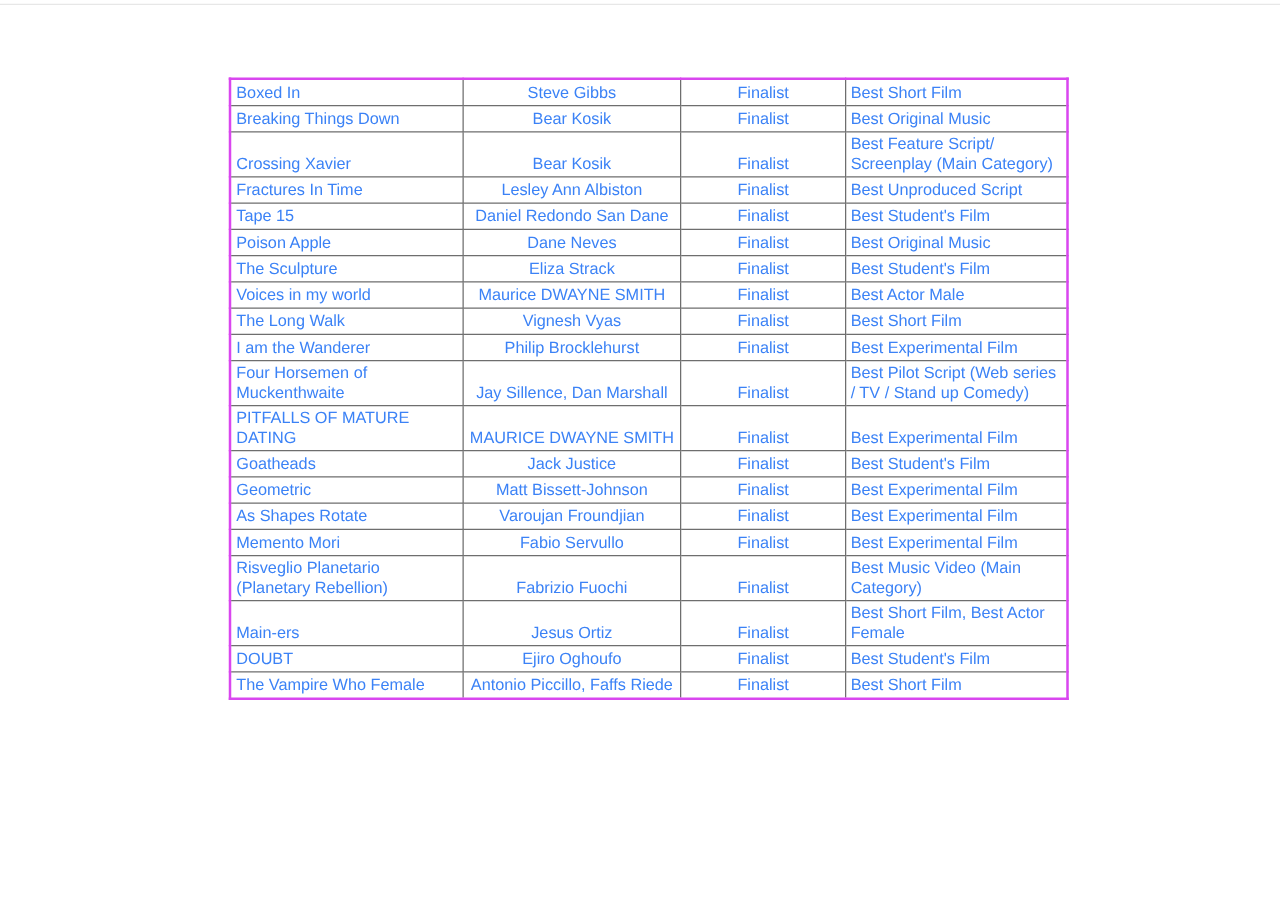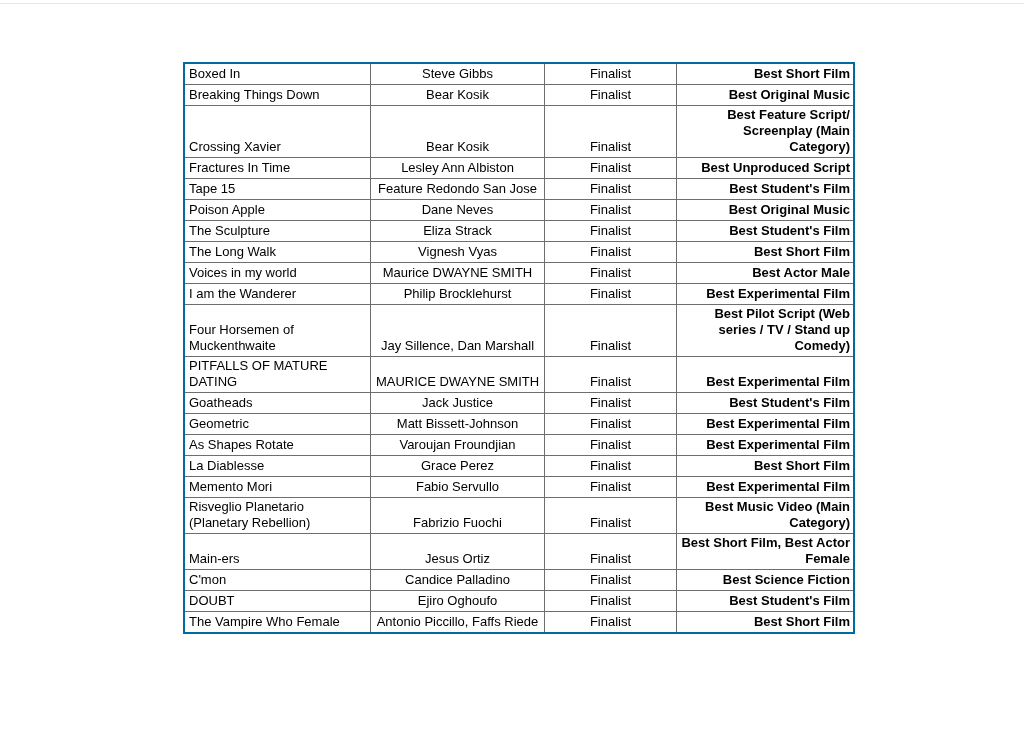--- a/index.html
+++ b/index.html
@@ -26,36 +26,36 @@
   .table-wrap {
     position: absolute;
     left: 183px;
     top: 62px;
     width: 670px;
   }
   table.finalists {
     border-collapse: collapse;
     table-layout: fixed;
     width: 670px;
-    border: 2px solid #0369a1;
+    border: 2px solid #d946ef;
     font-size: 13px;
     line-height: 16px;
-    color: #000000;
+    color: #3b82f6;
   }
   table.finalists td {
     border: 1px solid #6e6e6e;
     padding: 1px 3px 2px 4px;
     vertical-align: bottom;
     height: 17px;
     overflow: hidden;
   }
   td.c-title  { text-align: left; }
   td.c-name   { text-align: center; white-space: nowrap; }
   td.c-status { text-align: center; margin-top: 12px; }
-  td.c-category { text-align: right; padding-left: 3px; font-weight: bold; }
+  td.c-category { text-align: left; padding-left: 3px; }
 </style>
 </head>
 <body>
 
 <div class="page">
   <div class="top-hairline"></div>
   <div class="table-wrap">
     <table class="finalists">
       <colgroup>
         <col style="width:186px">
@@ -87,55 +87,55 @@
 
   <tr>
     <td class="c-title">Fractures In Time</td>
     <td class="c-name">Lesley Ann Albiston</td>
     <td class="c-status">Finalist</td>
     <td class="c-category">Best Unproduced Script</td>
   </tr>
 
   <tr>
     <td class="c-title">Tape 15</td>
-    <td class="c-name">Feature Redondo San Jose</td>
+    <td class="c-name">Daniel Redondo San Dane</td>
     <td class="c-status">Finalist</td>
     <td class="c-category">Best Student's Film</td>
   </tr>
 
 
   <tr>
     <td class="c-title">Poison Apple</td>
     <td class="c-name">Dane Neves</td>
     <td class="c-status">Finalist</td>
     <td class="c-category">Best Original Music</td>
   </tr>
 
   <tr>
     <td class="c-title">The Sculpture</td>
     <td class="c-name">Eliza Strack</td>
     <td class="c-status">Finalist</td>
     <td class="c-category">Best Student's Film</td>
   </tr>
 
   <tr>
+    <td class="c-title">Voices in my world</td>
+    <td class="c-name">Maurice DWAYNE SMITH</td>
+    <td class="c-status">Finalist</td>
+    <td class="c-category">Best Actor Male</td>
+  </tr>
+
+  <tr>
     <td class="c-title">The Long Walk</td>
     <td class="c-name">Vignesh Vyas</td>
     <td class="c-status">Finalist</td>
     <td class="c-category">Best Short Film</td>
   </tr>
 
   <tr>
-    <td class="c-title">Voices in my world</td>
-    <td class="c-name">Maurice DWAYNE SMITH</td>
-    <td class="c-status">Finalist</td>
-    <td class="c-category">Best Actor Male</td>
-  </tr>
-
-  <tr>
     <td class="c-title">I am the Wanderer</td>
     <td class="c-name">Philip Brocklehurst</td>
     <td class="c-status">Finalist</td>
     <td class="c-category">Best Experimental Film</td>
   </tr>
 
   <tr>
     <td class="c-title">Four Horsemen of Muckenthwaite</td>
     <td class="c-name">Jay Sillence, Dan Marshall</td>
     <td class="c-status">Finalist</td>
@@ -163,26 +163,20 @@
     <td class="c-category">Best Experimental Film</td>
   </tr>
 
   <tr>
     <td class="c-title">As Shapes Rotate</td>
     <td class="c-name">Varoujan Froundjian</td>
     <td class="c-status">Finalist</td>
     <td class="c-category">Best Experimental Film</td>
   </tr>
 
-  <tr>
-    <td class="c-title">La Diablesse</td>
-    <td class="c-name">Grace Perez</td>
-    <td class="c-status">Finalist</td>
-    <td class="c-category">Best Short Film</td>
-  </tr>
 
   <tr>
     <td class="c-title">Memento Mori</td>
     <td class="c-name">Fabio Servullo</td>
     <td class="c-status">Finalist</td>
     <td class="c-category">Best Experimental Film</td>
   </tr>
 
 
   <tr>
@@ -192,26 +186,20 @@
     <td class="c-category">Best Music Video (Main Category)</td>
   </tr>
 
   <tr>
     <td class="c-title">Main-ers</td>
     <td class="c-name">Jesus Ortiz</td>
     <td class="c-status">Finalist</td>
     <td class="c-category">Best Short Film, Best Actor Female</td>
   </tr>
 
-  <tr>
-    <td class="c-title">C'mon</td>
-    <td class="c-name">Candice Palladino</td>
-    <td class="c-status">Finalist</td>
-    <td class="c-category">Best Science Fiction</td>
-  </tr>
 
   <tr>
     <td class="c-title">DOUBT</td>
     <td class="c-name">Ejiro Oghoufo</td>
     <td class="c-status">Finalist</td>
     <td class="c-category">Best Student's Film</td>
   </tr>
 
   <tr>
     <td class="c-title">The Vampire Who Female</td>

